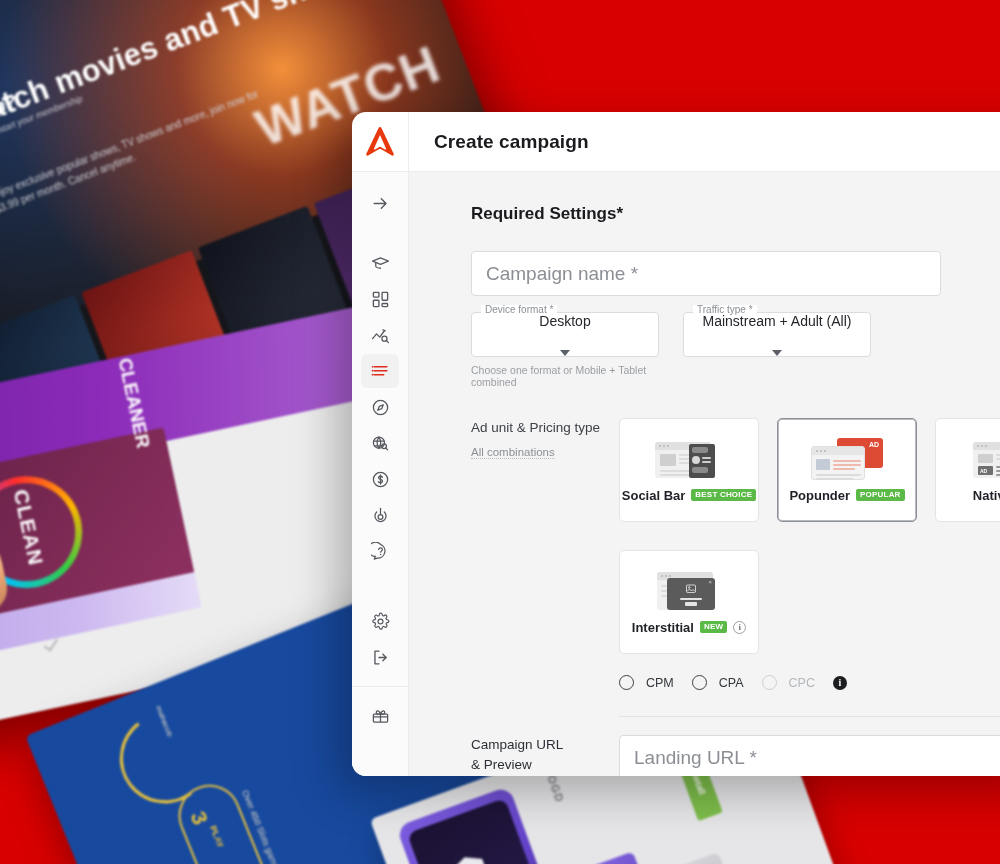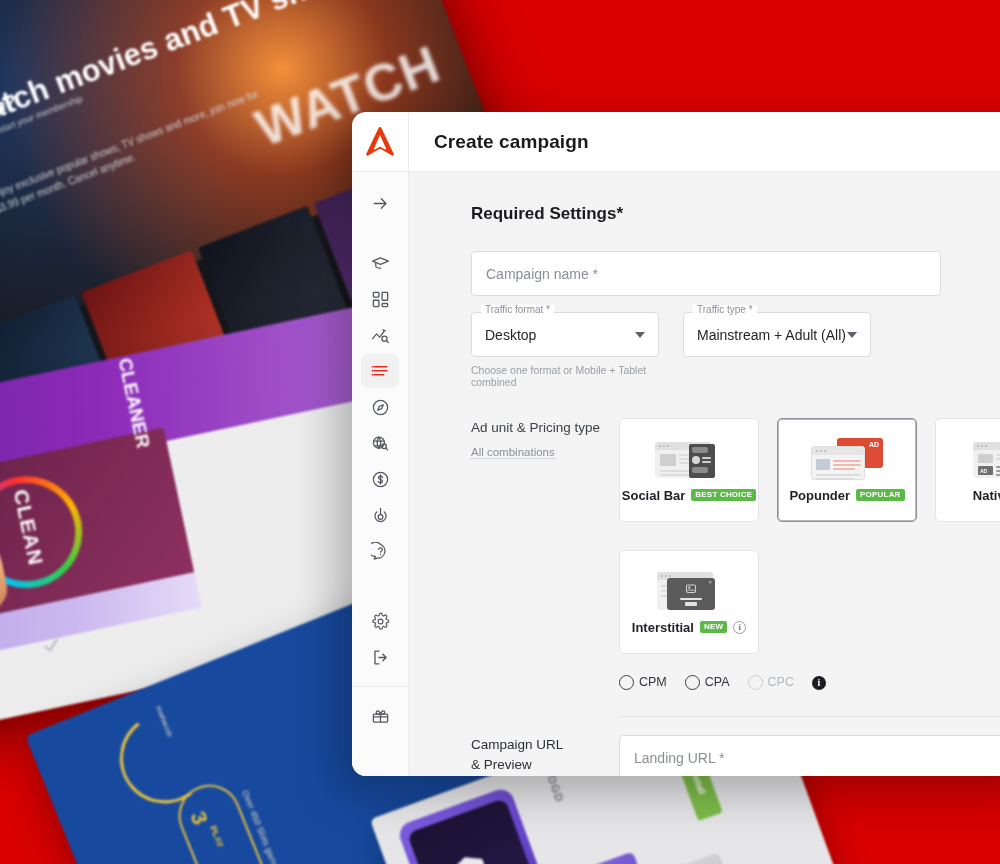--- a/index.html
+++ b/index.html
@@ -213,27 +213,27 @@
   .hint-sm { font-size: 11.5px; color: #8c9096; line-height: 1.9; margin-top: 4px; }
   .dotted { border-bottom: 1px dotted #b9bdc2; display: inline; }
 
   .row-field { flex: 1 1 auto; }
 
   
   .tf {
     height: 45px; background: #fff; border: 1px solid #dcdcdc; border-radius: 4px;
     display: flex; align-items: center; padding: 0 14px; width: 470px;
   }
-  .tf .ph { font-size: 14px; color: #8b8f95; }
+  .tf .ph { font-size: 19px; color: #8b8f95; }
 
   .selects { display: flex; gap: 24px; margin-top: 16px; }
   .sel-wrap { position: relative; width: 188px; }
   .sel {
     height: 45px; background: #fff; border: 1px solid #dcdcdc; border-radius: 4px;
-    display: flex; align-items: center; justify-content: space-between; padding: 0 13px;
+    display: flex; align-items: center; justify-content: space-between; padding: 0 13px; flex-direction: column;
   }
   .sel .val { font-size: 14px; color: #24262b; }
   .sel-legend {
     position: absolute; left: 10px; top: -7px; background: #fff; padding: 0 4px;
     font-size: 10px; color: #8b8f95; line-height: 1;
   }
   .caret { width: 0; height: 0; border-left: 5px solid transparent; border-right: 5px solid transparent;
     border-top: 6px solid #5c6067; }
   .under-hint { font-size: 10.5px; color: #9a9ea4; margin-top: 7px; }
 
@@ -258,21 +258,21 @@
 
   
   .win { position:absolute; background:#ececec; border-radius:3px; }
   .win .bar { height: 8px; background:#e0e0e0; border-radius:3px 3px 0 0; position:relative;}
   .win .bar i { position:absolute; top:3px; width:2px; height:2px; background:#b6b6b6; border-radius:50%;}
   .blk { position:absolute; background:#cfcfcf; border-radius:1px;}
   .ln { position:absolute; background:#dcdcdc; height:2px; border-radius:1px;}
 
   
   .radios { display: flex; align-items: center; gap: 8px; margin-top: 21px; }
-  .radio { display: flex; align-items: flex-start; gap: 5px; margin-right: 10px; cursor: pointer;}
+  .radio { display: flex; align-items: center; gap: 12px; margin-right: 10px; cursor: pointer;}
   .rc { width: 15px; height: 15px; border-radius: 50%; border: 1.6px solid #3c4046; }
   .rc.dis { border-color: #cbced2; }
   .rl { font-size: 12.5px; color: #33373d; font-weight: 400; }
   .rl.dis { color: #b4b8bd; }
   .info-f { width: 14px; height: 14px; border-radius: 50%; background: #1b1d21; color: #fff;
     font-size: 10px; font-weight: 700; display:flex; align-items:center; justify-content:center;
     font-family: "Liberation Serif", serif; }
 
   .divider { height: 1px; background: #e4e4e4; margin: 26px 0 0 0; }
 
@@ -500,21 +500,21 @@
               <div class="tf">
                 <span class="ph">Campaign name *</span>
               </div>
 
               <div class="selects">
                 <div class="sel-wrap">
                   <div class="sel">
                     <span class="val">Desktop</span>
                     <span class="caret"></span>
                   </div>
-                  <span class="sel-legend">Traffic format *</span>
+                  <span class="sel-legend">Device format *</span>
                   <div class="under-hint">Choose one format or Mobile + Tablet combined</div>
                 </div>
 
                 <div class="sel-wrap">
                   <div class="sel">
                     <span class="val">Mainstream + Adult (All)</span>
                     <span class="caret"></span>
                   </div>
                   <span class="sel-legend">Traffic type *</span>
                 </div>

